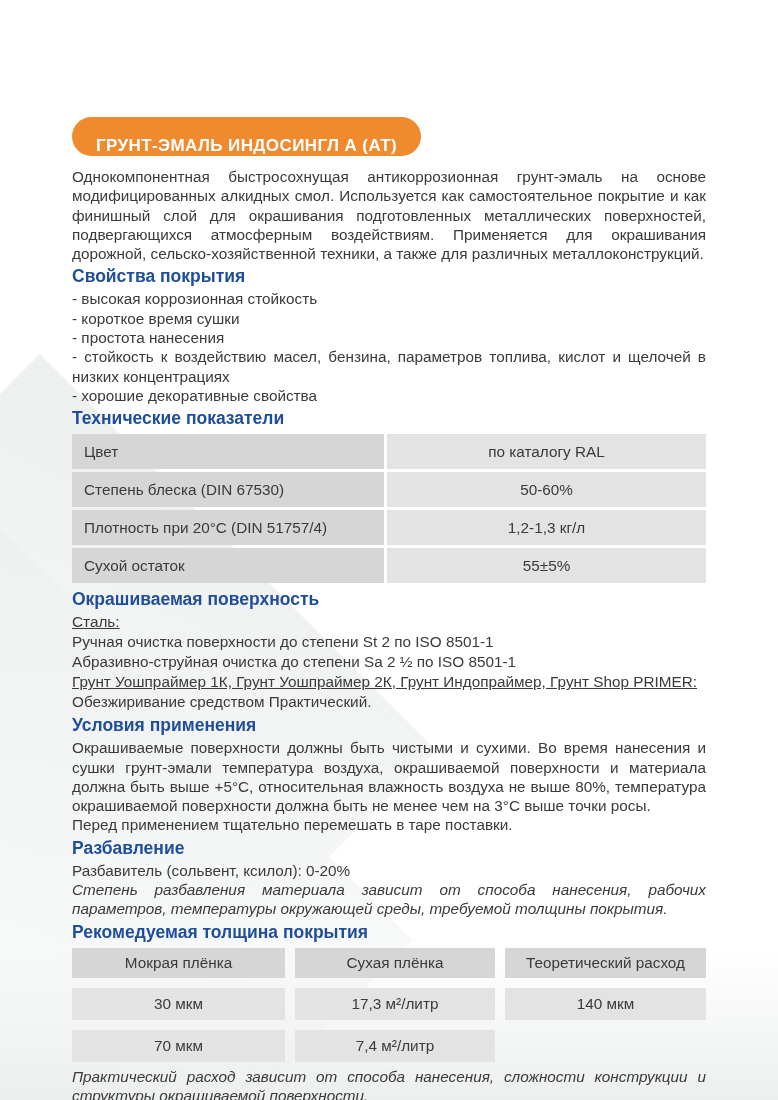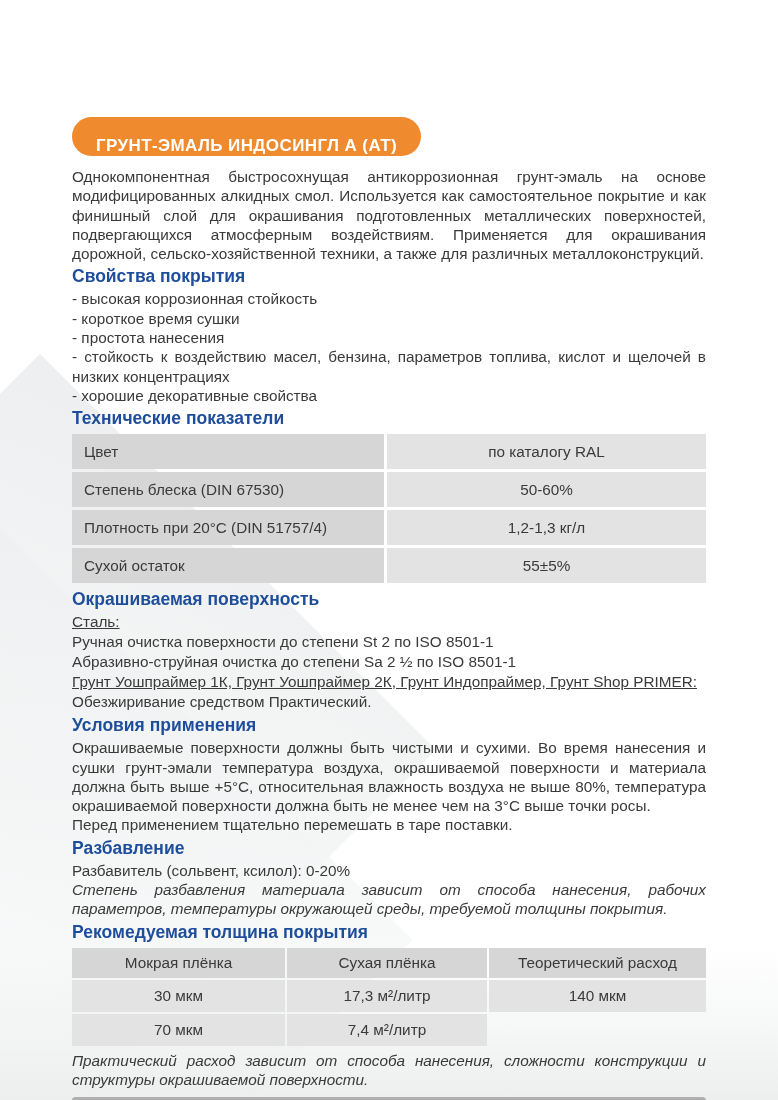--- a/index.html
+++ b/index.html
@@ -70,21 +70,21 @@
   .t1-label{
     background:var(--table-dark);flex:0 0 312px;
     padding:4px 12px;font-size:15.3px;line-height:19px;display:flex;align-items:center;
   }
   .t1-value{
     background:var(--table-light);flex:1;
     padding:8px 12px;font-size:15.3px;line-height:19px;
     display:flex;align-items:center;justify-content:center;text-align:center;
   }
   
-  .t2{display:grid;grid-template-columns:213px 200px 1fr;gap:2px;margin:5px 0 5px 0;}
+  .t2{display:grid;grid-template-columns:213px 200px 1fr;gap:10px;margin:5px 0 5px 0;}
   .t2-h{
     background:var(--table-dark);padding:5px 8px;font-size:15.3px;
     display:flex;align-items:center;justify-content:center;text-align:center;min-height:30px;
   }
   .t2-c{
     background:var(--table-light);padding:5px 8px;font-size:15.3px;
     display:flex;align-items:center;justify-content:center;text-align:center;min-height:32px;
   }
   
   .divider{height:7px;border-radius:4px;background:linear-gradient(180deg,#b3b3b3,#9f9f9f);margin:8px 0 14px 0;}

